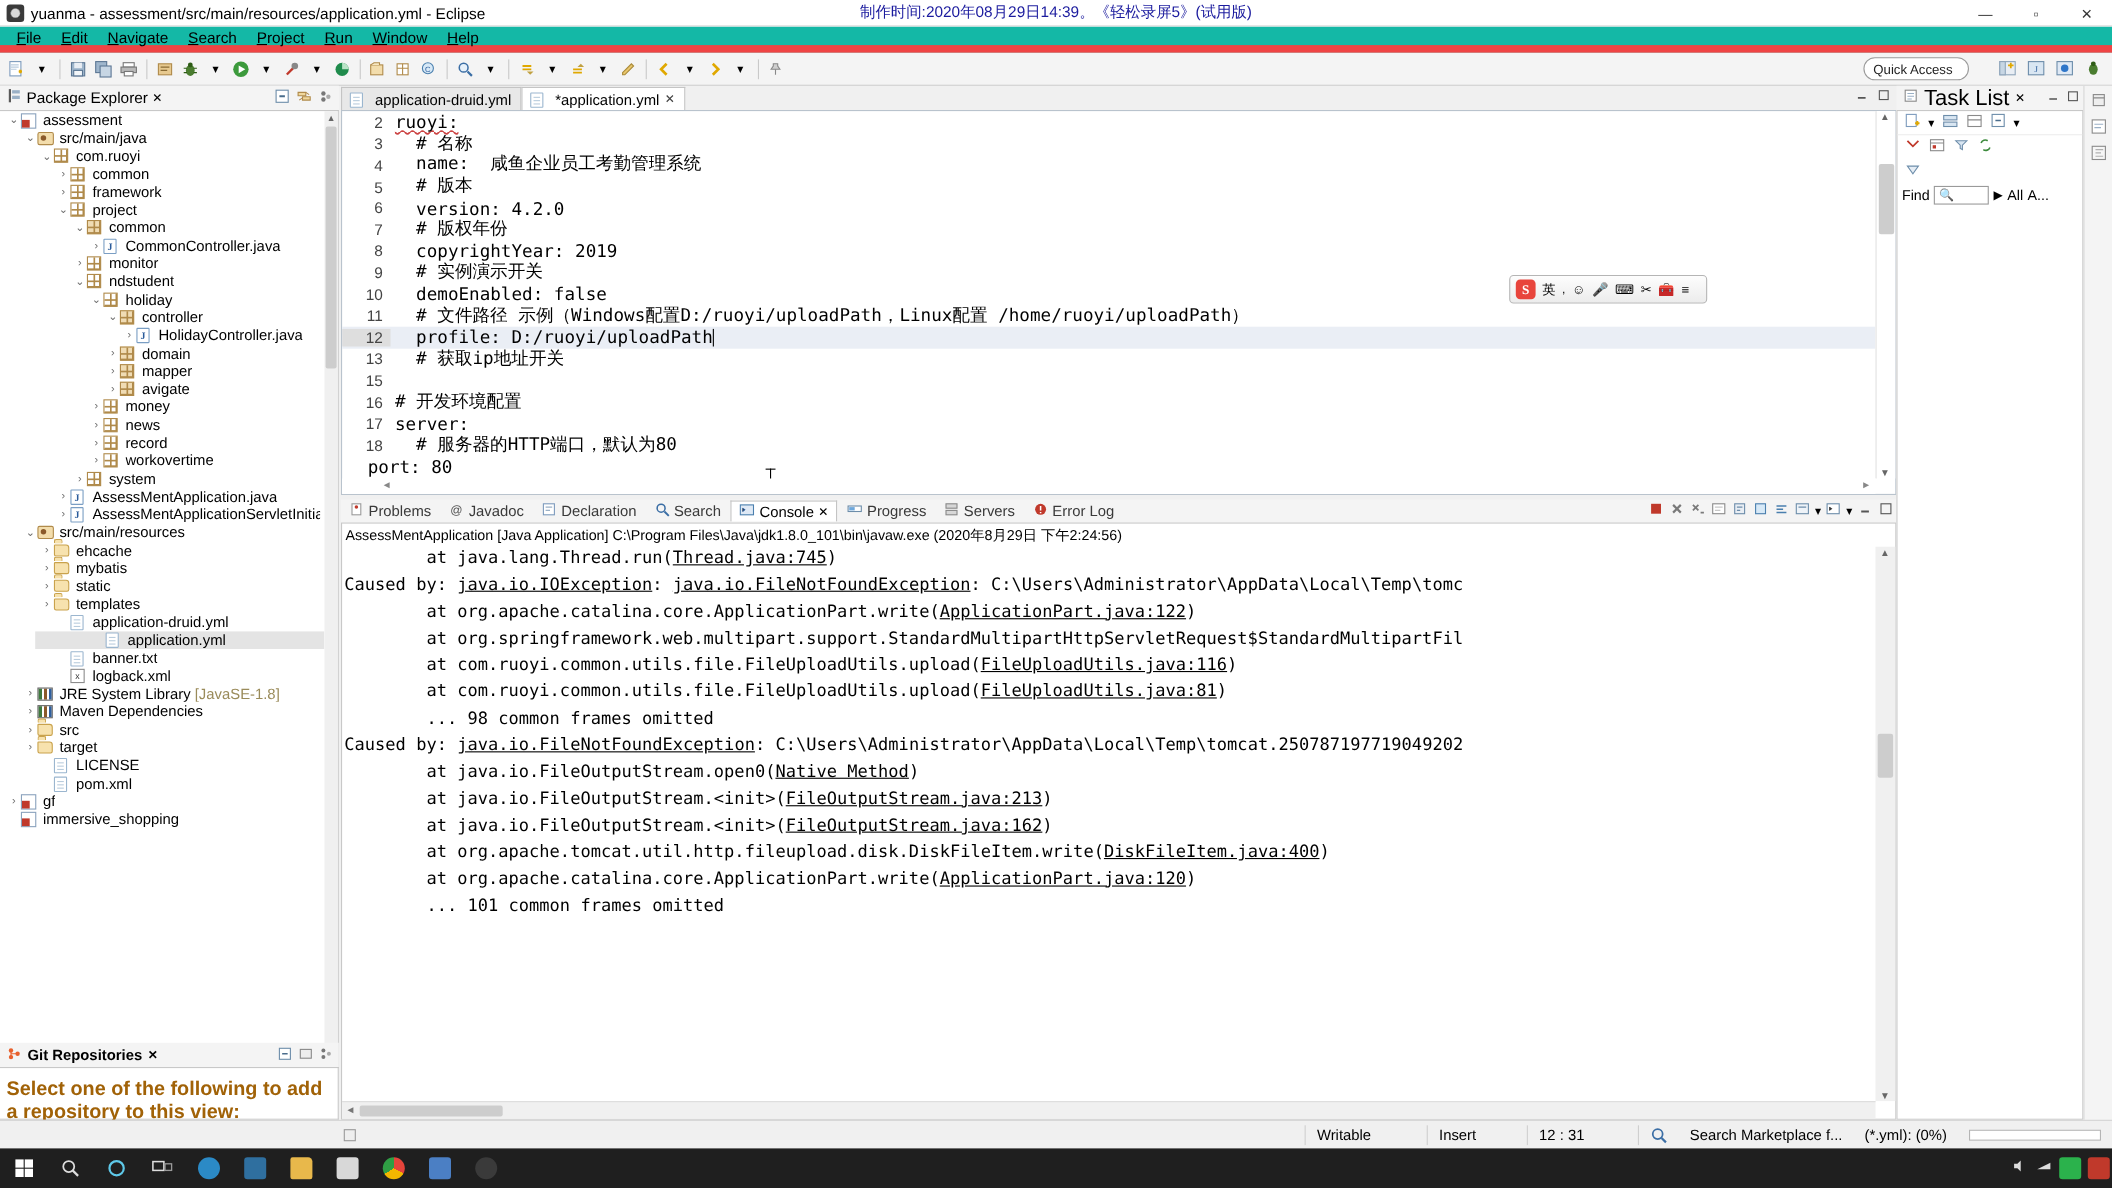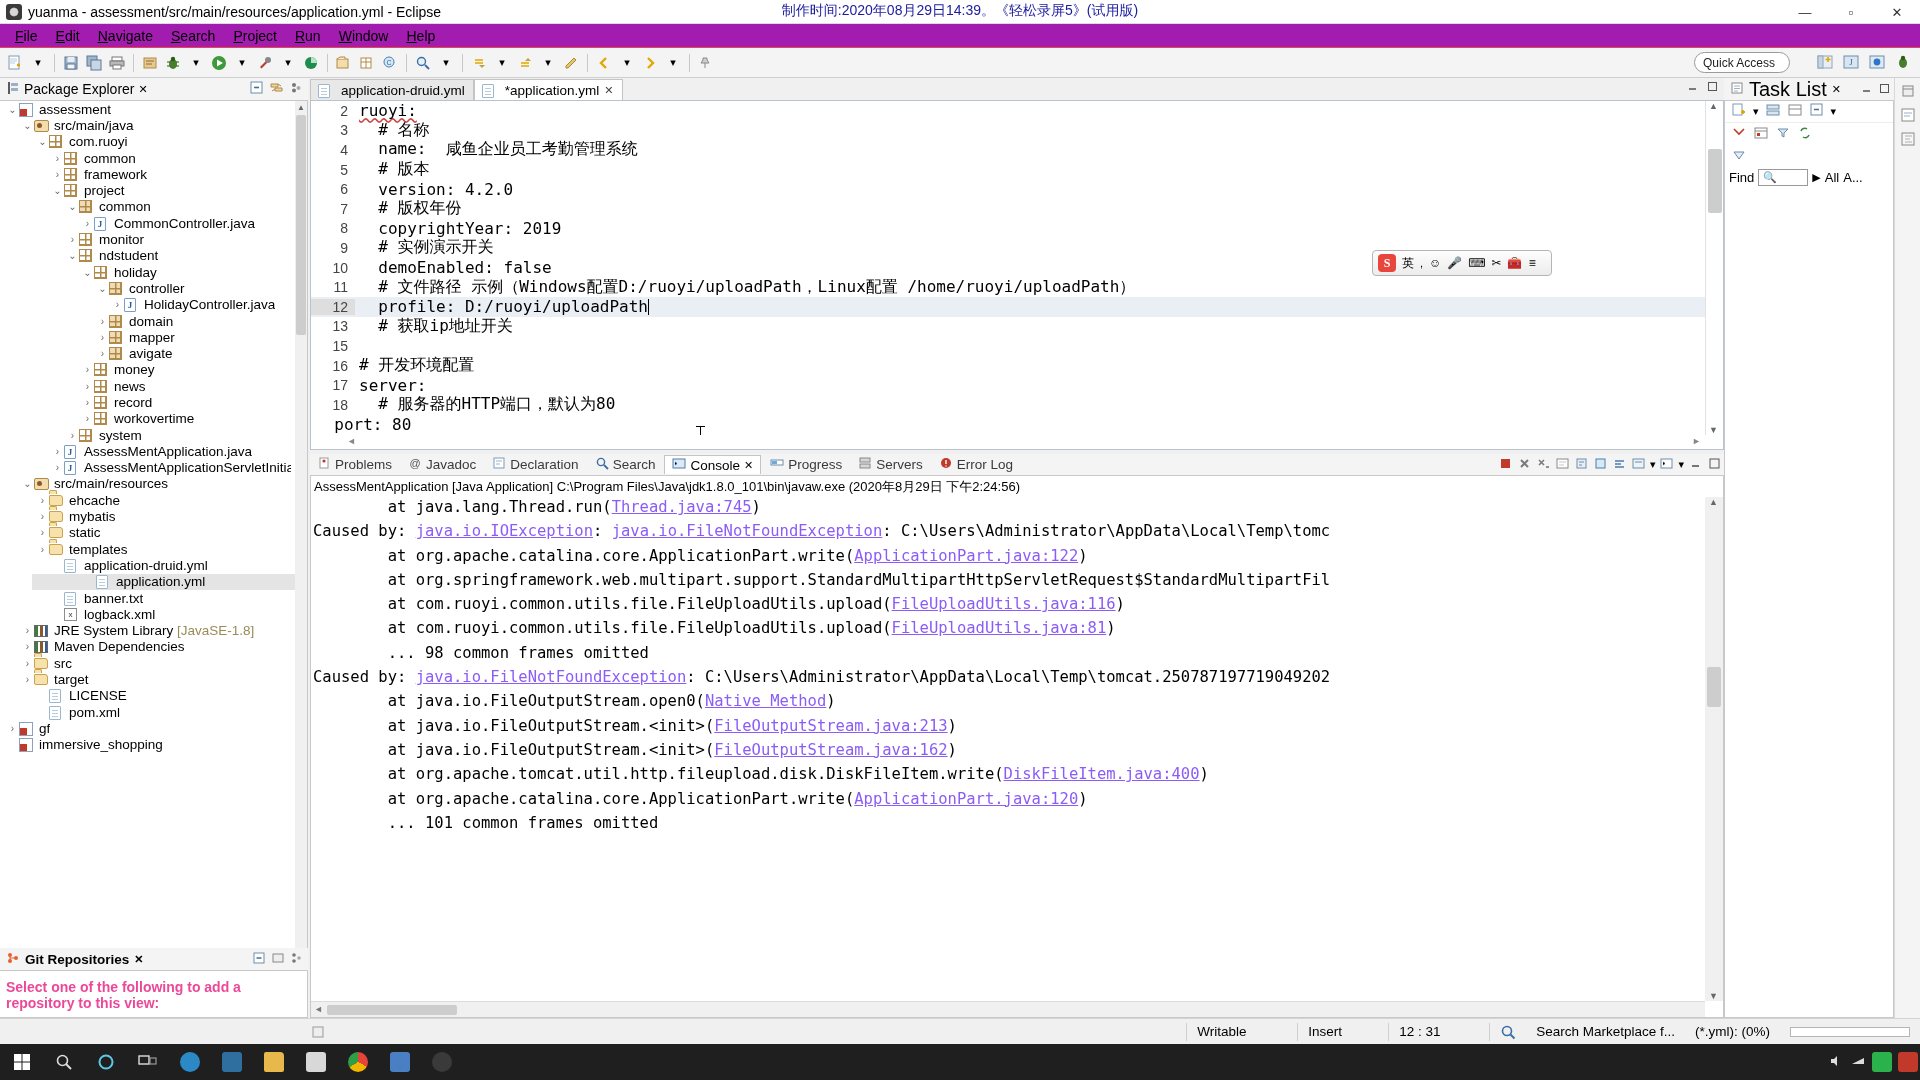--- a/index.html
+++ b/index.html
@@ -30,22 +30,22 @@
   .watermark {
     position: absolute; left: 50%; transform: translateX(-50%); top: 2px;
     color: #1b1b9e; font-size: 14px; white-space: nowrap;
     font-family: "Liberation Sans", sans-serif;
   }
   .win-buttons { position: absolute; right: 0; top: 0; height: 24px; display: flex; }
   .win-btn { width: 46px; height: 24px; display: flex; align-items: center; justify-content: center;
              font-size: 13px; color: #333; }
 
   
-  .menubar { height: 24px; background: #a21caf; display: flex; align-items: center; padding-left: 6px;
-             border-bottom: 1px solid #ef4444; }
+  .menubar { height: 24px; background: #14b8a6; display: flex; align-items: flex-start; padding-left: 6px;
+             border-bottom: 7px solid #ef4444; }
   .menubar .m { font-size: 14px; padding: 2px 9px; color: #000; }
   .menubar .m u { text-decoration: underline; }
 
   
   .toolbar { height: 30px; background: #f4f4f4; display: flex; align-items: center;
              padding: 0 4px; border-bottom: 1px solid #cfcfcf; gap: 1px; position: relative; }
   .tbtn { width: 22px; height: 24px; display: flex; align-items: center; justify-content: center;
           position: relative; }
   .tsep { width: 1px; height: 18px; background: #c9c9c9; margin: 0 4px; }
   .quick-access {
@@ -123,21 +123,21 @@
   .vscroll .thumb { position:absolute; right:1px; width:10px; background:#cdcdcd; border-radius:2px; }
   .vscroll .arrow { position:absolute; right:0; width:12px; height:12px; color:#666; font-size:8px;
                     display:flex; align-items:center; justify-content:center; }
 
   
   .git-view { position:absolute; left:0; right:0; bottom:0; height:70px; background:#f4f4f4;font-weight:bold; }
   .git-header { height:22px; display:flex; align-items:center; gap:5px; padding-left:6px; font-size:13.5px;
                 position:relative; }
   .git-header .vicons { position:absolute; right:4px; display:flex; gap:5px; }
   .git-body { position:absolute; left:0; right:0; top:22px; bottom:0; background:#fff;
-              border:1px solid #c8c8c8; border-left:none; font-size:14px; padding:8px 6px; color:#ec4899; }
+              border:1px solid #c8c8c8; border-left:none; font-size:18px; padding:8px 6px; color:#a16207; }
 
   
   .right-area { position:absolute; left:310px; right:196px; top:0; bottom:0; }
 
   .editor-wrap { position:absolute; left:0; right:0; top:0; height:372px; }
   .tabs-row { height:22px; display:flex; align-items:flex-end; position:relative; }
   .etab { height:21px; display:flex; align-items:center; gap:5px; padding:0 8px 0 7px;
           font-size:13.5px; background:#e8e8e8; border:1px solid #c4c4c4; border-bottom:none;
           color:#000; white-space:nowrap; }
   .etab.active { background:#fff;text-align:center; }
@@ -170,21 +170,21 @@
           white-space:nowrap; height:19px; }
   .ctab.active { background:#fff; border:1px solid #c4c4c4; border-bottom:none; color:#000; }
   .ctab-icons { position:absolute; right:2px; display:flex; gap:4px; align-items:center; }
   .console-body { position:absolute; left:0; right:0; top:21px; bottom:0; background:#fff;
                   border:1px solid #c8c8c8; }
   .console-title { font-size:13px; color:#000; padding:2px 0 2px 3px; white-space:nowrap;
                    font-family:"Liberation Sans",sans-serif; }
   .console-out { position:absolute; left:0; right:18px; top:22px; bottom:16px; overflow:hidden;
                  font-family:"DejaVu Sans Mono","Liberation Mono",monospace; font-size:15.5px; }
   .oline { height:24.3px; white-space:pre; color:#000; padding-left:2px; }
-  .oline a { color:#8b5cf6; text-decoration:underline; }
+  .oline a { color:#000000; text-decoration:underline; }
   .console-vscroll { position:absolute; right:0; top:21px; bottom:16px; width:18px; background:#f0f0f0; }
   .console-hscroll { position:absolute; left:0; right:18px; bottom:0; height:16px; background:#f0f0f0;
                      border-top:1px solid #dcdcdc; }
   .console-hscroll .thumb { position:absolute; left:16px; top:3px; height:10px; width:130px;
                             background:#cdcdcd; border-radius:2px; }
 
   
   .task-panel { position:absolute; right:26px; top:0; width:170px; bottom:0; background:#f4f4f4; }
   .task-header { height:22px; display:flex; align-items:center; gap:5px; padding-left:6px; position:relative;}
   .task-header .vtitle { font-size:20px; }

